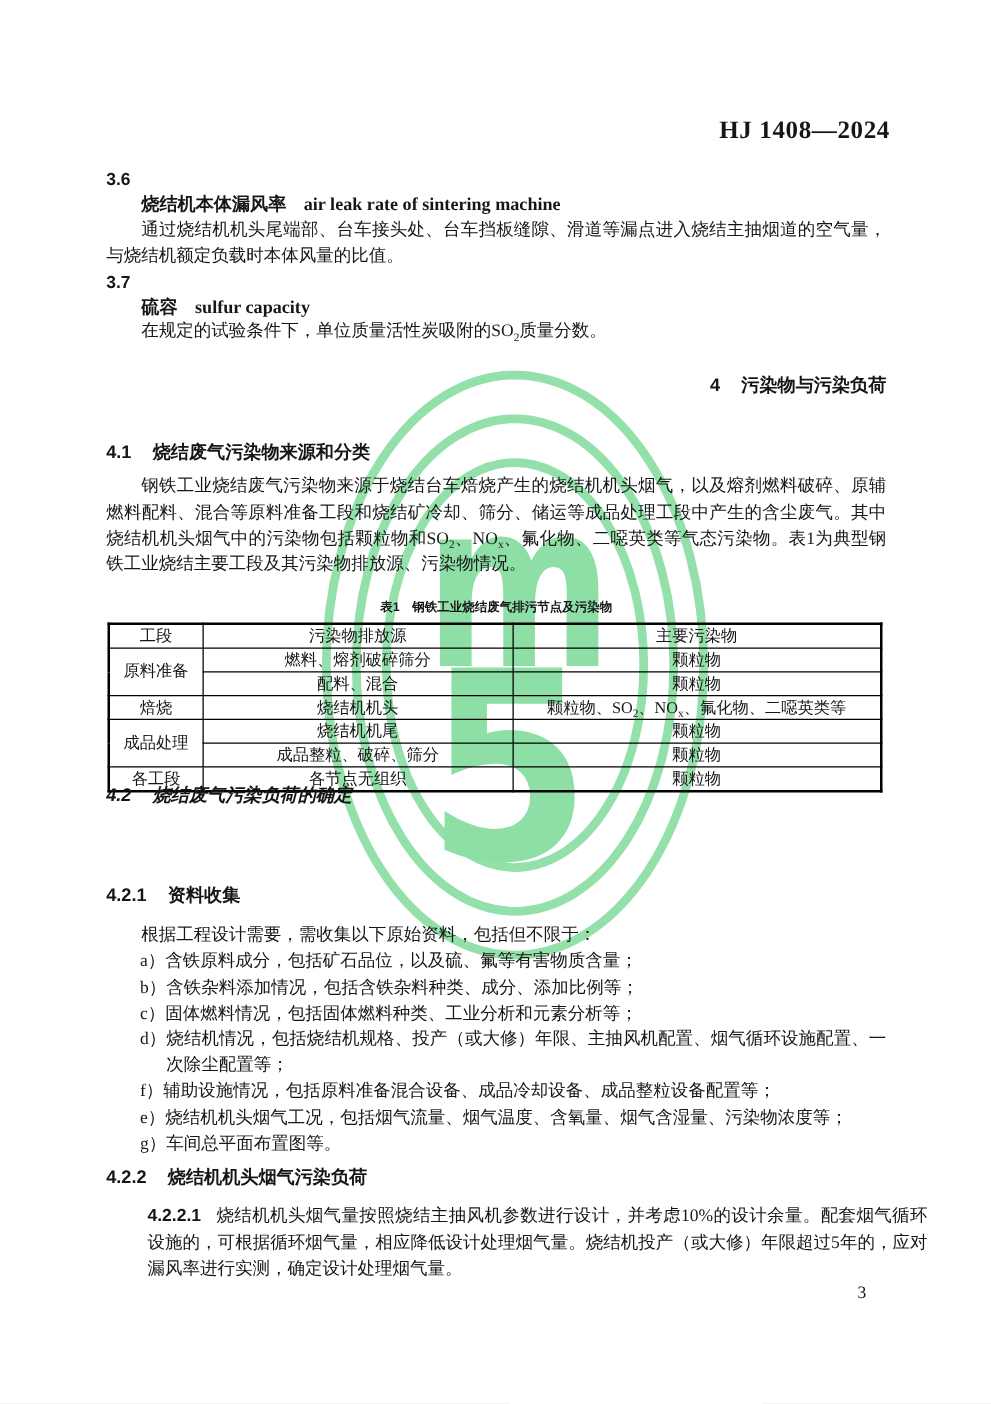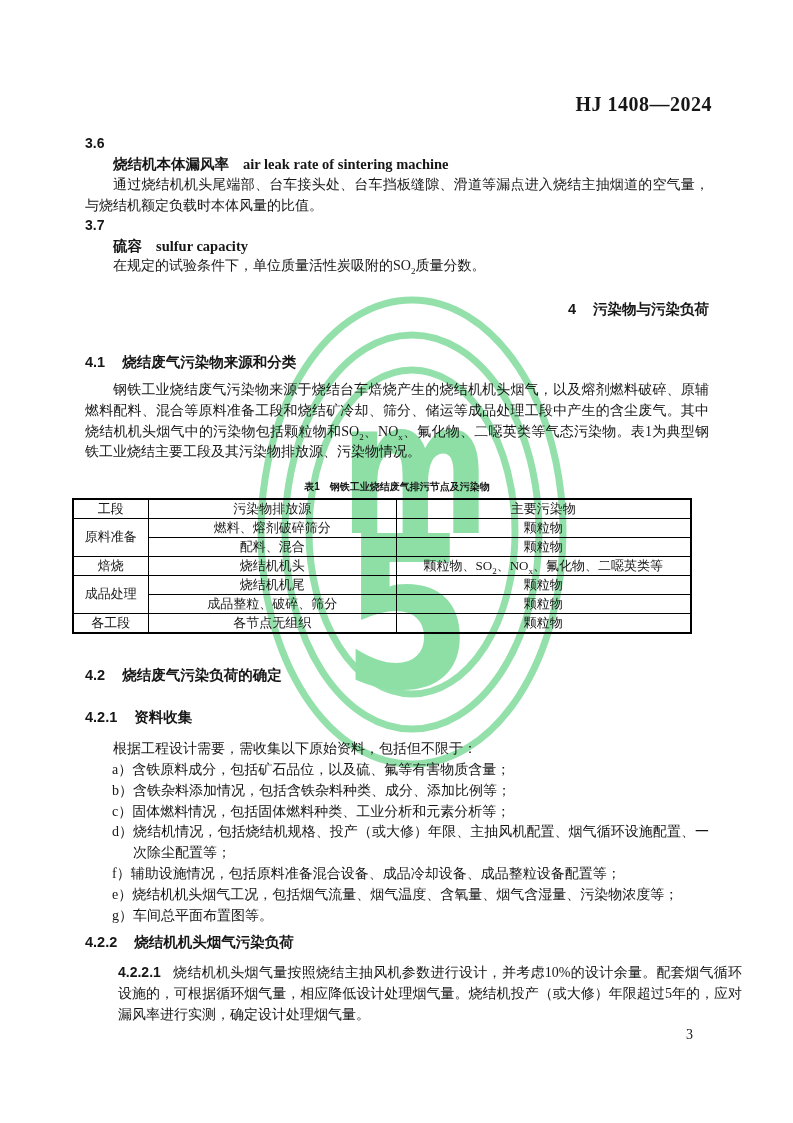--- a/index.html
+++ b/index.html
@@ -64,21 +64,21 @@
     <div class="abs col heading" style="top:299px;text-align:right;">
       <span class="sec-num">4</span><span>污染物与污染负荷</span>
     </div>
 
     <div class="abs col heading" style="top:352px;">
       <span class="sec-num">4.1</span><span>烧结废气污染物来源和分类</span>
     </div>
     <div class="abs col body-text ind" style="top:380px;">钢铁工业烧结废气污染物来源于烧结台车焙烧产生的烧结机机头烟气，以及熔剂燃料破碎、原辅燃料配料、混合等原料准备工段和烧结矿冷却、筛分、储运等成品处理工段中产生的含尘废气。其中烧结机机头烟气中的污染物包括颗粒物和SO<sub>2</sub>、NO<sub>x</sub>、氟化物、二噁英类等气态污染物。表1为典型钢铁工业烧结主要工段及其污染物排放源、污染物情况。</div>
 
     <div class="abs col caption" style="top:477px;">表1　钢铁工业烧结废气排污节点及污染物</div>
-    <table class="abs t1" style="left:72px;top:498px;width:620px;">
+    <table class="abs t1" style="left:86px;top:498px;width:620px;">
       <colgroup>
           <col style="width:75px;">
           <col style="width:247px;">
           <col style="width:294px;">
         </colgroup>
       <tbody>
         <tr>
           <td>工段</td>
           <td>污染物排放源</td>
           <td>主要污染物</td>
@@ -107,21 +107,21 @@
           <td>颗粒物</td>
         </tr>
         <tr>
           <td>各工段</td>
           <td>各节点无组织</td>
           <td>颗粒物</td>
         </tr>
       </tbody>
     </table>
 
-    <div class="abs col heading" style="top:665px;">
+    <div class="abs col heading" style="top:627px;font-style:italic;">
       <span class="sec-num">4.2</span><span>烧结废气污染负荷的确定</span>
     </div>
 
     <div class="abs col heading" style="top:707px;">
       <span class="sec-num">4.2.1</span><span>资料收集</span>
     </div>
     <div class="abs col body-text ind" style="top:739px;">根据工程设计需要，需收集以下原始资料，包括但不限于：</div>
     <div class="abs col" style="top:760px;">
       <div class="list-item">a）含铁原料成分，包括矿石品位，以及硫、氟等有害物质含量；</div>
       <div class="list-item">b）含铁杂料添加情况，包括含铁杂料种类、成分、添加比例等；</div>

